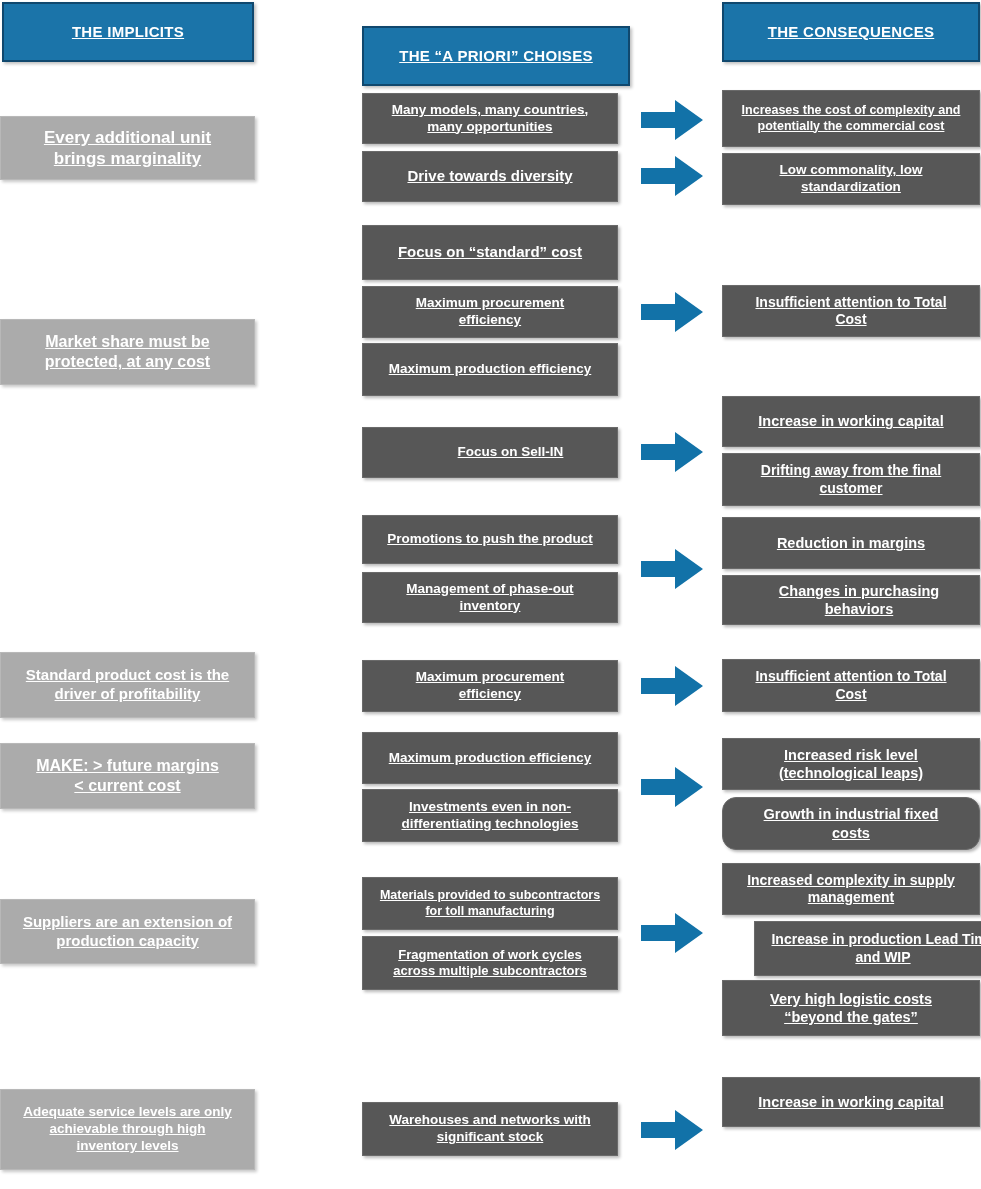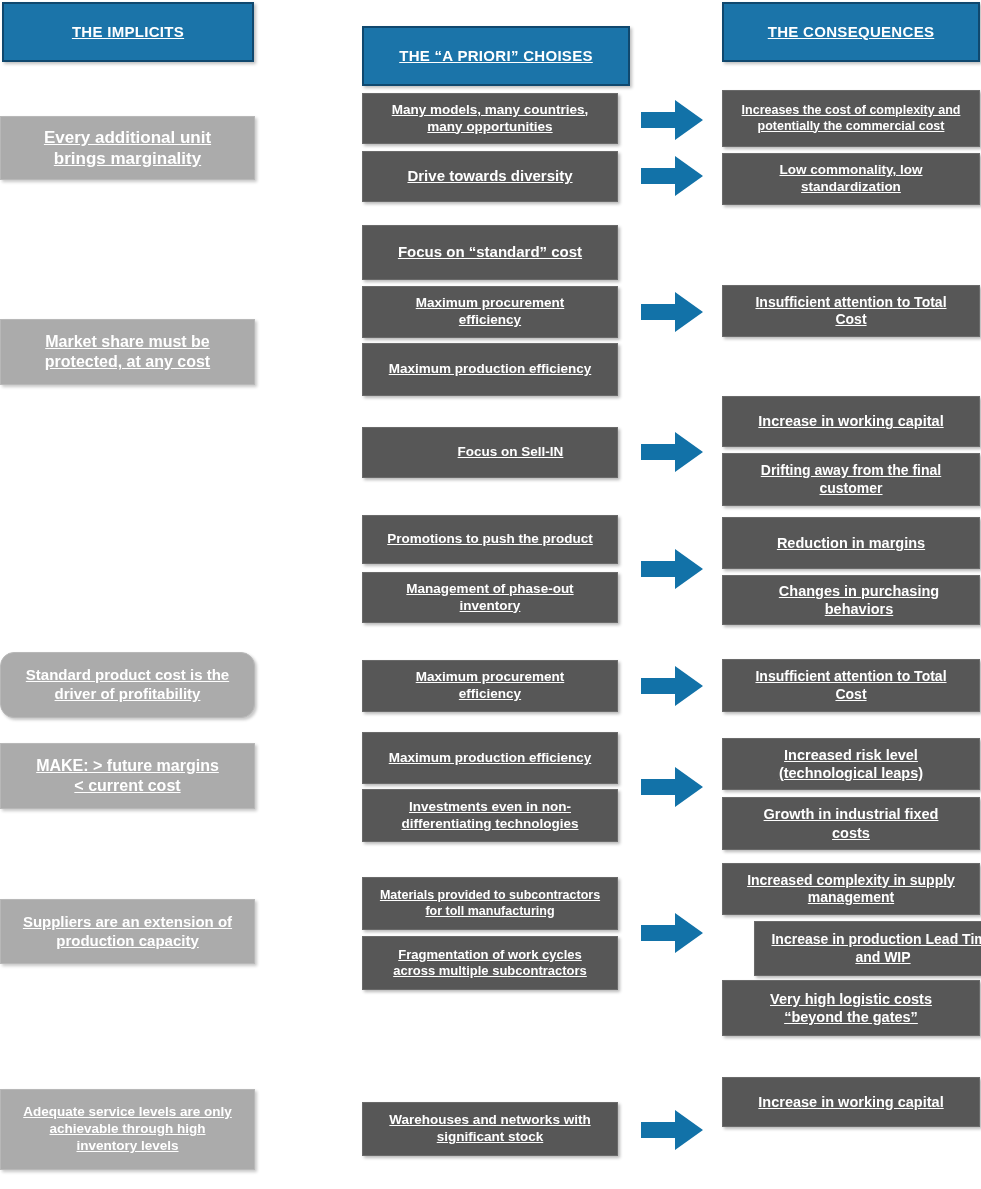--- a/index.html
+++ b/index.html
@@ -79,21 +79,21 @@
     </div>
 
   <div class="box lbox" style="top:116px; height:64px; font-size:17px;">
       <span>Every additional unit
 brings marginality</span>
     </div>
   <div class="box lbox" style="top:319px; height:66px; font-size:16px;">
       <span>Market share must be
 protected, at any cost</span>
     </div>
-  <div class="box lbox" style="top:652px; height:66px; font-size:15px;border-radius:14px;">
+  <div class="box lbox" style="top:652px; height:66px; font-size:15px;">
       <span>Standard product cost is the
 driver of profitability</span>
     </div>
   <div class="box lbox" style="top:743px; height:66px; font-size:16px;">
       <span>MAKE: &gt; future margins
 &lt; current cost</span>
     </div>
   <div class="box lbox" style="top:899px; height:65px; font-size:15px;">
       <span>Suppliers are an extension of
 production capacity</span>
@@ -182,21 +182,21 @@
 behaviors</span>
     </div>
   <div class="box rbox" style="top:659px; height:53px;">
       <span>Insufficient attention to Total
 Cost</span>
     </div>
   <div class="box rbox" style="top:738px; height:52px; font-size:14.5px;">
       <span>Increased risk level
 (technological leaps)</span>
     </div>
-  <div class="box rbox" style="top:797px; height:53px; font-size:14.5px;">
+  <div class="box rbox" style="top:797px; height:53px; font-size:14.5px;border-radius:14px;">
       <span>Growth in industrial fixed
 costs</span>
     </div>
   <div class="box rbox" style="top:863px; height:52px;">
       <span>Increased complexity in supply
 management</span>
     </div>
   <div class="box rbox" style="top:921px; height:55px;margin-left:32px;">
       <span>Increase in production Lead Time
 and WIP</span>

